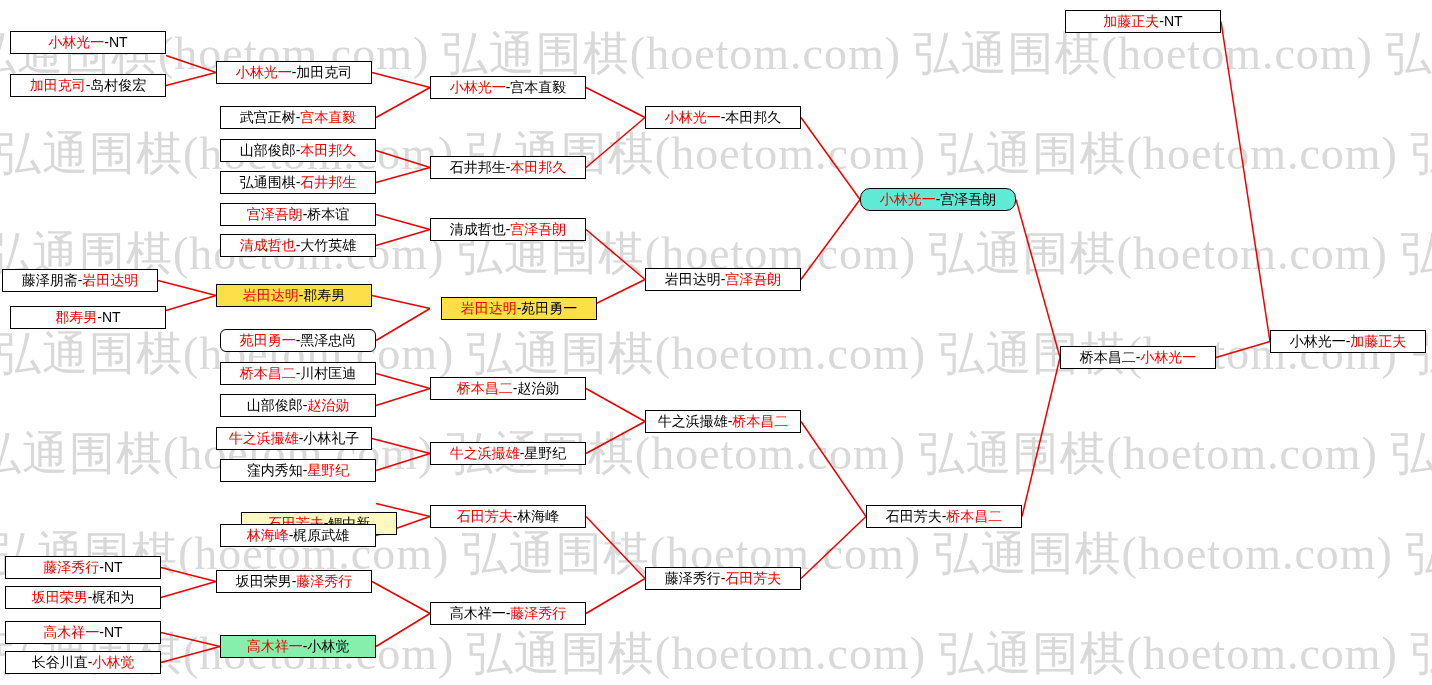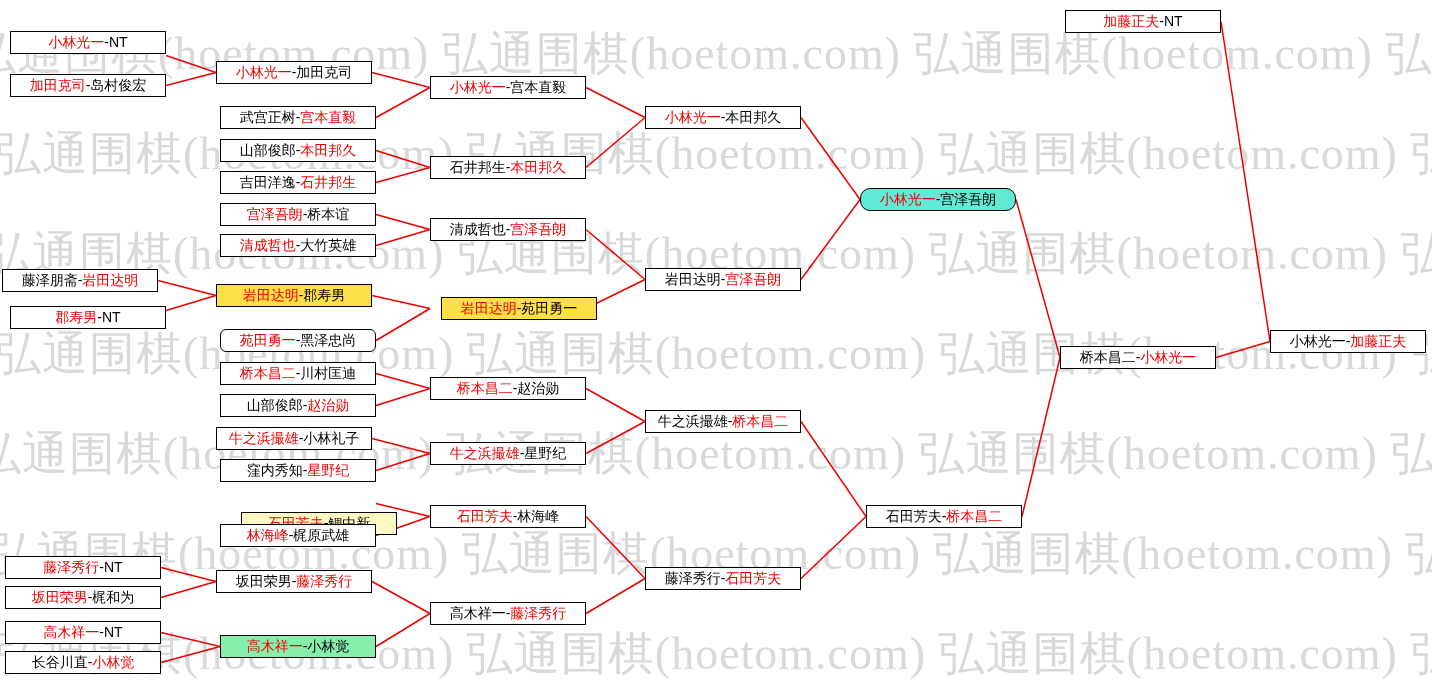--- a/index.html
+++ b/index.html
@@ -96,21 +96,21 @@
       <div class="node" style="left: 10px; top: 74px; background: rgb(255, 255, 255); border-color: rgb(0, 0, 0);"><span style="color: rgb(238, 0, 0);">加田克司</span><span style="color: rgb(0, 0, 0);">-</span><span style="color: rgb(0, 0, 0);">岛村俊宏</span></div>
       <div class="node" style="left: 2px; top: 269px; background: rgb(255, 255, 255); border-color: rgb(0, 0, 0);"><span style="color: rgb(0, 0, 0);">藤泽朋斋</span><span style="color: rgb(0, 0, 0);">-</span><span style="color: rgb(238, 0, 0);">岩田达明</span></div>
       <div class="node" style="left: 10px; top: 299px; background: rgb(255, 255, 255); border-color: rgb(0, 0, 0); margin-top: 7px;"><span style="color: rgb(238, 0, 0);">郡寿男</span><span style="color: rgb(0, 0, 0);">-</span><span style="color: rgb(0, 0, 0);">NT</span></div>
       <div class="node" style="left: 5px; top: 556px; background: rgb(255, 255, 255); border-color: rgb(0, 0, 0);"><span style="color: rgb(238, 0, 0);">藤泽秀行</span><span style="color: rgb(0, 0, 0);">-</span><span style="color: rgb(0, 0, 0);">NT</span></div>
       <div class="node" style="left: 5px; top: 586px; background: rgb(255, 255, 255); border-color: rgb(0, 0, 0);"><span style="color: rgb(238, 0, 0);">坂田荣男</span><span style="color: rgb(0, 0, 0);">-</span><span style="color: rgb(0, 0, 0);">梶和为</span></div>
       <div class="node" style="left: 5px; top: 621px; background: rgb(255, 255, 255); border-color: rgb(0, 0, 0);"><span style="color: rgb(238, 0, 0);">高木祥一</span><span style="color: rgb(0, 0, 0);">-</span><span style="color: rgb(0, 0, 0);">NT</span></div>
       <div class="node" style="left: 5px; top: 651px; background: rgb(255, 255, 255); border-color: rgb(0, 0, 0);"><span style="color: rgb(0, 0, 0);">长谷川直</span><span style="color: rgb(0, 0, 0);">-</span><span style="color: rgb(238, 0, 0);">小林觉</span></div>
       <div class="node" style="left: 216px; top: 61px; background: rgb(255, 255, 255); border-color: rgb(0, 0, 0);"><span style="color: rgb(238, 0, 0);">小林光一</span><span style="color: rgb(0, 0, 0);">-</span><span style="color: rgb(0, 0, 0);">加田克司</span></div>
       <div class="node" style="left: 220px; top: 106px; background: rgb(255, 255, 255); border-color: rgb(0, 0, 0);"><span style="color: rgb(0, 0, 0);">武宫正树</span><span style="color: rgb(0, 0, 0);">-</span><span style="color: rgb(238, 0, 0);">宫本直毅</span></div>
       <div class="node" style="left: 220px; top: 139px; background: rgb(255, 255, 255); border-color: rgb(0, 0, 0);"><span style="color: rgb(0, 0, 0);">山部俊郎</span><span style="color: rgb(0, 0, 0);">-</span><span style="color: rgb(238, 0, 0);">本田邦久</span></div>
-      <div class="node" style="left: 220px; top: 171px; background: rgb(255, 255, 255); border-color: rgb(0, 0, 0);"><span style="color: rgb(0, 0, 0);">吉田洋逸</span><span style="color: rgb(0, 0, 0);">-</span><span style="color: rgb(238, 0, 0);">石井邦生</span></div>
+      <div class="node" style="left: 220px; top: 171px; background: rgb(255, 255, 255); border-color: rgb(0, 0, 0);"><span style="color: rgb(0, 0, 0);">弘通围棋</span><span style="color: rgb(0, 0, 0);">-</span><span style="color: rgb(238, 0, 0);">石井邦生</span></div>
       <div class="node" style="left: 220px; top: 203px; background: rgb(255, 255, 255); border-color: rgb(0, 0, 0);"><span style="color: rgb(238, 0, 0);">宫泽吾朗</span><span style="color: rgb(0, 0, 0);">-</span><span style="color: rgb(0, 0, 0);">桥本谊</span></div>
       <div class="node" style="left: 220px; top: 234px; background: rgb(255, 255, 255); border-color: rgb(0, 0, 0);"><span style="color: rgb(238, 0, 0);">清成哲也</span><span style="color: rgb(0, 0, 0);">-</span><span style="color: rgb(0, 0, 0);">大竹英雄</span></div>
       <div class="node" style="left: 216px; top: 284px; background: #fde047; border-color: rgb(0, 0, 0);"><span style="color: rgb(238, 0, 0);">岩田达明</span><span style="color: rgb(0, 0, 0);">-</span><span style="color: rgb(0, 0, 0);">郡寿男</span></div>
       <div class="node" style="left: 220px; top: 329px; background: rgb(255, 255, 255); border-color: rgb(0, 0, 0); border-radius: 6px;"><span style="color: rgb(238, 0, 0);">苑田勇一</span><span style="color: rgb(0, 0, 0);">-</span><span style="color: rgb(0, 0, 0);">黑泽忠尚</span></div>
       <div class="node" style="left: 220px; top: 362px; background: rgb(255, 255, 255); border-color: rgb(0, 0, 0);"><span style="color: rgb(238, 0, 0);">桥本昌二</span><span style="color: rgb(0, 0, 0);">-</span><span style="color: rgb(0, 0, 0);">川村匡迪</span></div>
       <div class="node" style="left: 220px; top: 394px; background: rgb(255, 255, 255); border-color: rgb(0, 0, 0);"><span style="color: rgb(0, 0, 0);">山部俊郎</span><span style="color: rgb(0, 0, 0);">-</span><span style="color: rgb(238, 0, 0);">赵治勋</span></div>
       <div class="node" style="left: 216px; top: 427px; background: rgb(255, 255, 255); border-color: rgb(0, 0, 0);"><span style="color: rgb(238, 0, 0);">牛之浜撮雄</span><span style="color: rgb(0, 0, 0);">-</span><span style="color: rgb(0, 0, 0);">小林礼子</span></div>
       <div class="node" style="left: 220px; top: 459px; background: rgb(255, 255, 255); border-color: rgb(0, 0, 0);"><span style="color: rgb(0, 0, 0);">窪内秀知</span><span style="color: rgb(0, 0, 0);">-</span><span style="color: rgb(238, 0, 0);">星野纪</span></div>
       <div class="node" style="left: 220px; top: 512px; background: #fef9c3; border-color: rgb(0, 0, 0); margin-left: 21px;"><span style="color: rgb(238, 0, 0);">石田芳夫</span><span style="color: rgb(0, 0, 0);">-</span><span style="color: rgb(0, 0, 0);">鲷中新</span></div>
       <div class="node" style="left: 220px; top: 524px; background: rgb(255, 255, 255); border-color: rgb(0, 0, 0);"><span style="color: rgb(238, 0, 0);">林海峰</span><span style="color: rgb(0, 0, 0);">-</span><span style="color: rgb(0, 0, 0);">梶原武雄</span></div>

